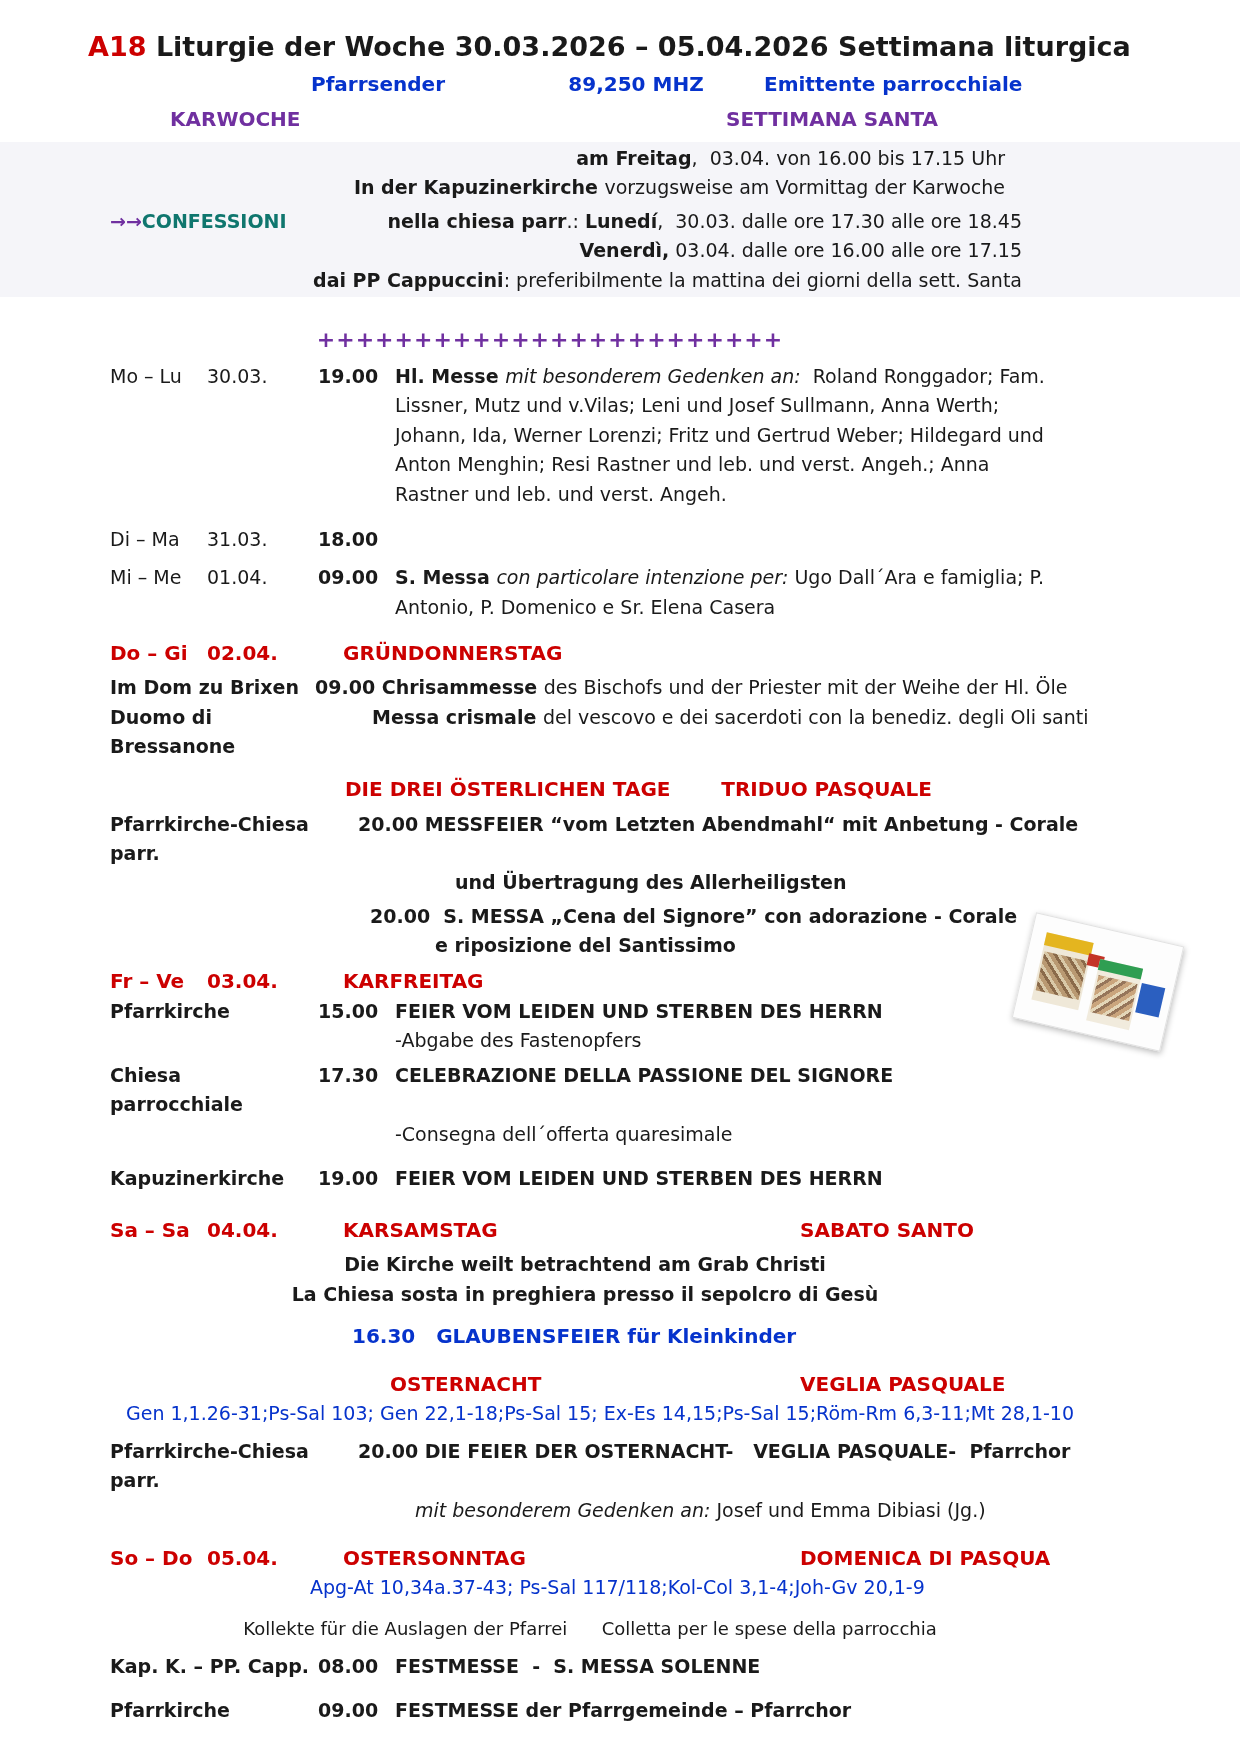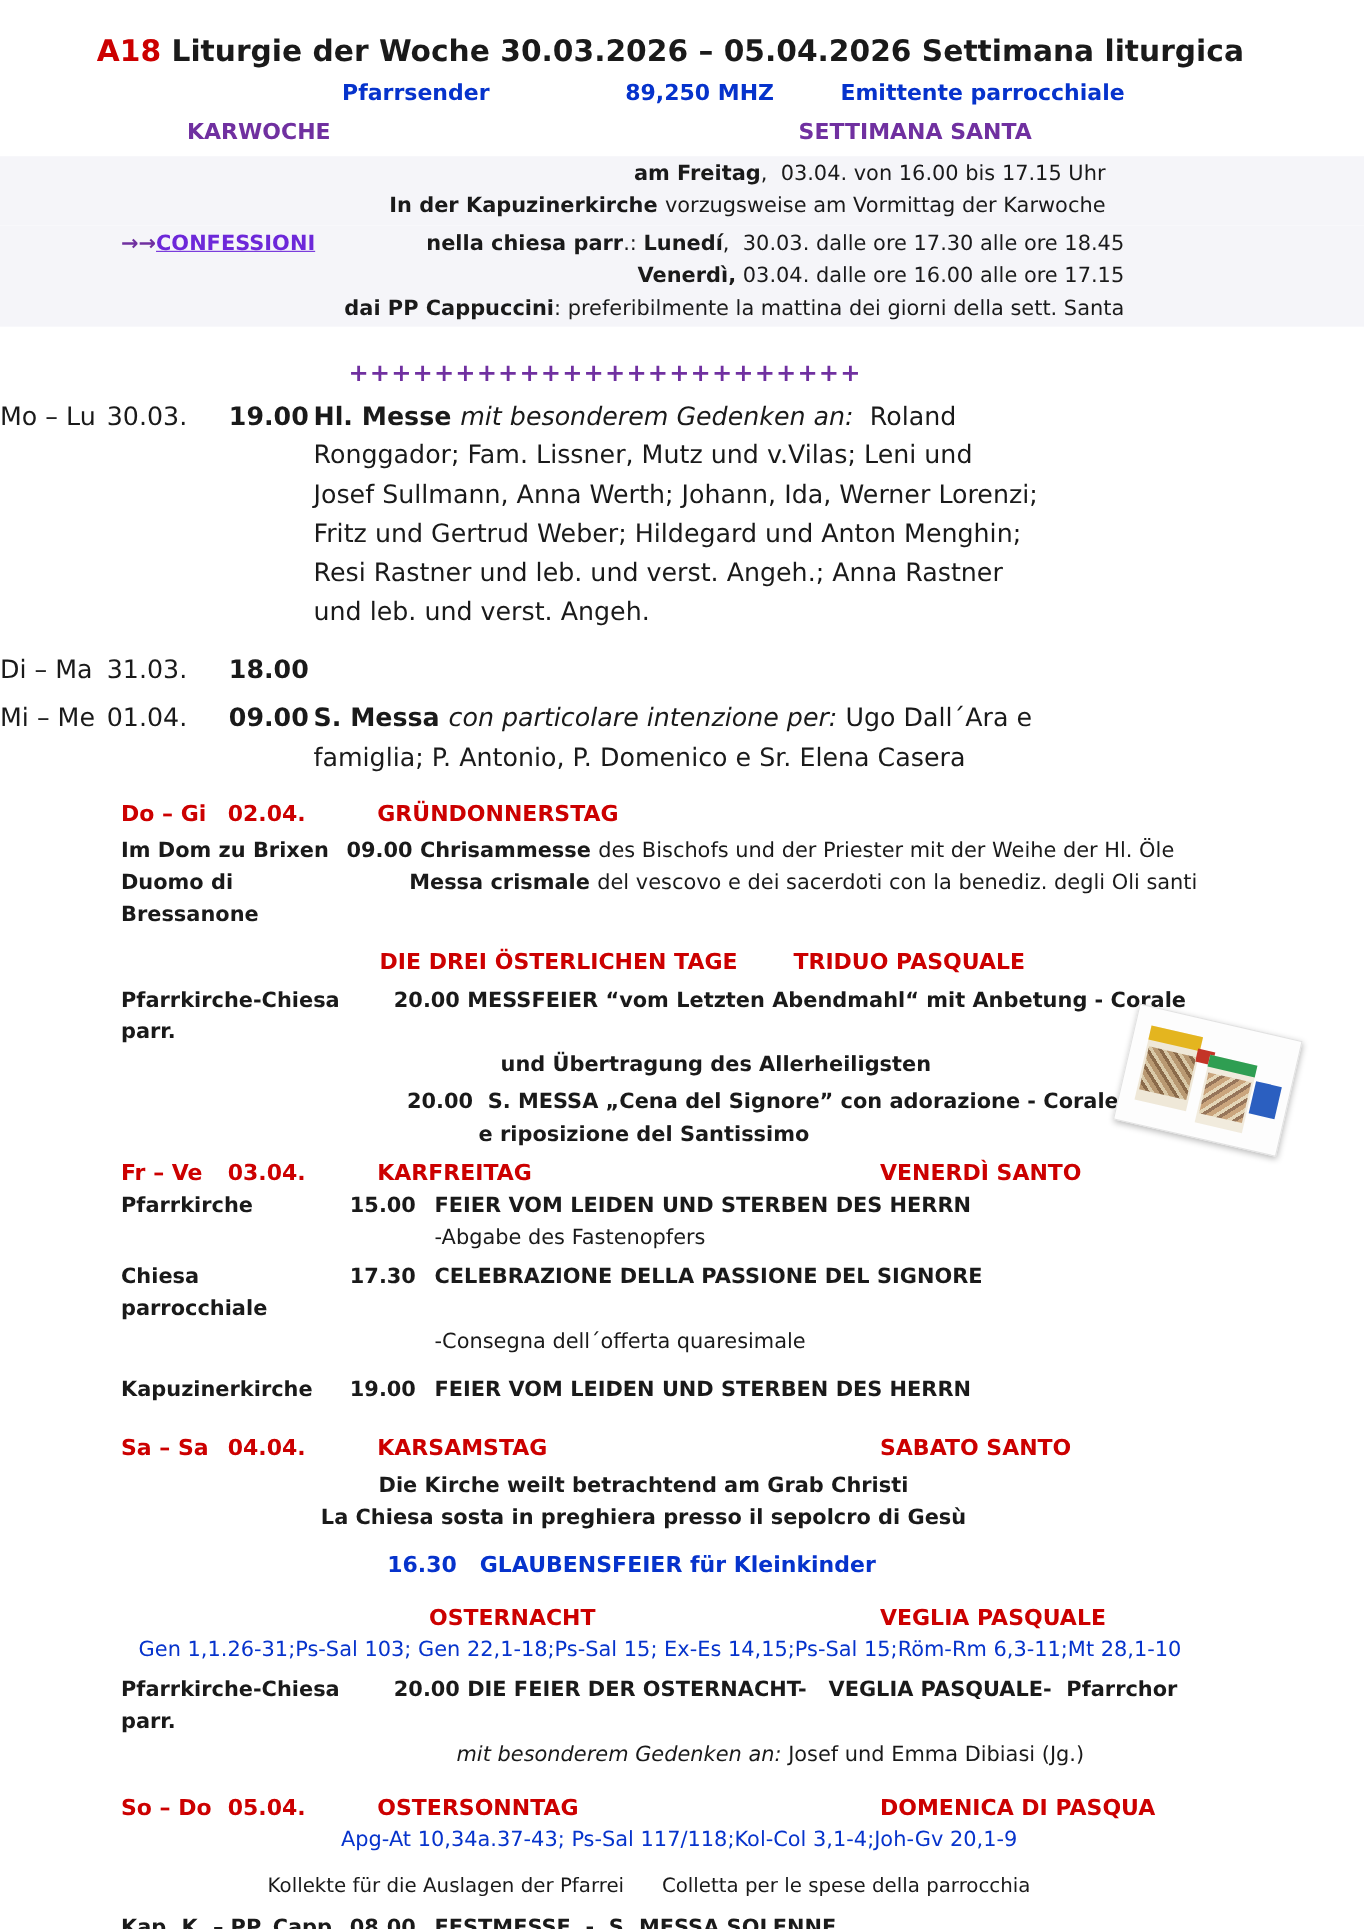--- a/index.html
+++ b/index.html
@@ -16,21 +16,21 @@
   .titleline{padding-left:88px;font-size:27px;font-weight:bold;line-height:1.4;white-space:pre-wrap;padding-top:28px;}
   .subtitle{display:flex;padding-left:248px;font-size:20px;font-weight:bold;line-height:1.45;text-align:center;}
   .subtitle .s1{width:260px}.subtitle .s2{width:256px}
   .weekline{display:flex;padding-left:170px;font-size:20px;font-weight:bold;line-height:1.5;margin-top:5px;}
   .weekline .w1{width:556px}
   
   .rt1{text-align:right;padding-right:235px;}
   .confrow{display:flex;justify-content:space-between;padding-left:110px;padding-right:218px;font-size:19px;line-height:1.55;white-space:pre-wrap;}
   .rt2{text-align:right;padding-right:218px;}
   
-  .srow{display:grid;grid-template-columns:97px 111px 77px 660px;font-size:23px;line-height:1.55;}
+  .srow{display:grid;grid-template-columns:97px 111px 77px 660px;padding-left:110px;font-size:19px;line-height:1.55;}
   .srow .desc{white-space:pre-wrap;}
   .hrow{display:grid;grid-template-columns:97px 98px 465px auto;padding-left:110px;font-size:20px;line-height:1.5;font-weight:bold;}
   .hrow span{color:#cc0000;}
   .hrow .hde{padding-left:38px;}
   .hrow .hit{padding-left:30px;}
   .lrow{display:grid;grid-template-columns:208px 77px auto;padding-left:110px;padding-right:60px;font-size:19px;line-height:1.55;}
   .brow{display:grid;grid-template-columns:205px auto;padding-left:110px;padding-right:40px;font-size:19px;line-height:1.55;}
   .brow.wide{grid-template-columns:248px auto;}
   .brow .desc,.lrow .desc{white-space:pre-wrap;}
   .plusline{font-size:22px;font-weight:bold;color:#7030a0;text-align:center;padding-right:140px;line-height:1.4;letter-spacing:1px;}
@@ -63,21 +63,21 @@
   <span class="w2">SETTIMANA SANTA</span>
 </div>
 
 <div class="blocklight" style="margin-top:8px;padding:2px 0;">
   <div class="line rt1"><span class="b">am Freitag</span><span>,  03.04. von 16.00 bis 17.15 Uhr</span></div>
   <div class="line rt1"><span class="b">In der Kapuzinerkirche </span><span>vorzugsweise am Vormittag der Karwoche</span></div>
 </div>
 
 <div class="blocklight" style="margin-top:0;padding:2px 0;">
   <div class="confrow">
-    <span><span class="b" style="color: rgb(112, 48, 160);">→→</span><span class="b" style="color: #6d28d9; text-decoration: underline;">CONFESSIONI</span></span>
+    <span><span class="b" style="color: rgb(112, 48, 160);">→→</span><span class="b" style="color: #0f766e;">CONFESSIONI</span></span>
     <span><span class="b">nella chiesa parr</span><span>.: </span><span class="b">Lunedí</span><span>,  30.03. dalle ore 17.30 alle ore 18.45</span></span>
   </div>
   <div class="line rt2"><span class="b">Venerdì,</span><span> 03.04. dalle ore 16.00 alle ore 17.15</span></div>
   <div class="line rt2"><span class="b">dai PP Cappuccini</span><span>: preferibilmente la mattina dei giorni della sett. Santa</span></div>
 </div>
 
 <div class="plusline" style="margin-top:28px;">++++++++++++++++++++++++</div>
 
 <div class="srow" style="margin-top:6px;">
   <span class="day">Mo – Lu</span>
@@ -121,21 +121,20 @@
   <span class="desc"><span class="b">20.00 MESSFEIER “vom Letzten Abendmahl“ mit Anbetung - Corale</span></span>
 </div>
 <div class="line" style="padding-left:455px;"><span class="b">und Übertragung des Allerheiligsten</span></div>
 <div class="line" style="margin-top:4px;padding-left:370px;"><span class="b">20.00  S. MESSA „Cena del Signore” con adorazione - Corale</span></div>
 <div class="line" style="padding-left:435px;"><span class="b">e riposizione del Santissimo</span></div>
 
 <div class="hrow" style="margin-top:5px;">
   <span>Fr – Ve</span>
   <span>03.04.</span>
   <span class="hde">KARFREITAG</span>
-  <span class="hit">VENERDÌ SANTO</span>
 </div>
 
 <div class="lrow" style="margin-top:1px;">
   <span class="b">Pfarrkirche</span>
   <span class="b">15.00</span>
   <span class="desc"><span class="b">FEIER VOM LEIDEN UND STERBEN DES HERRN</span></span>
 </div>
 <div class="line" style="padding-left:395px;"><span>-Abgabe des Fastenopfers</span></div>
 
 <div class="lrow" style="margin-top:5px;">

